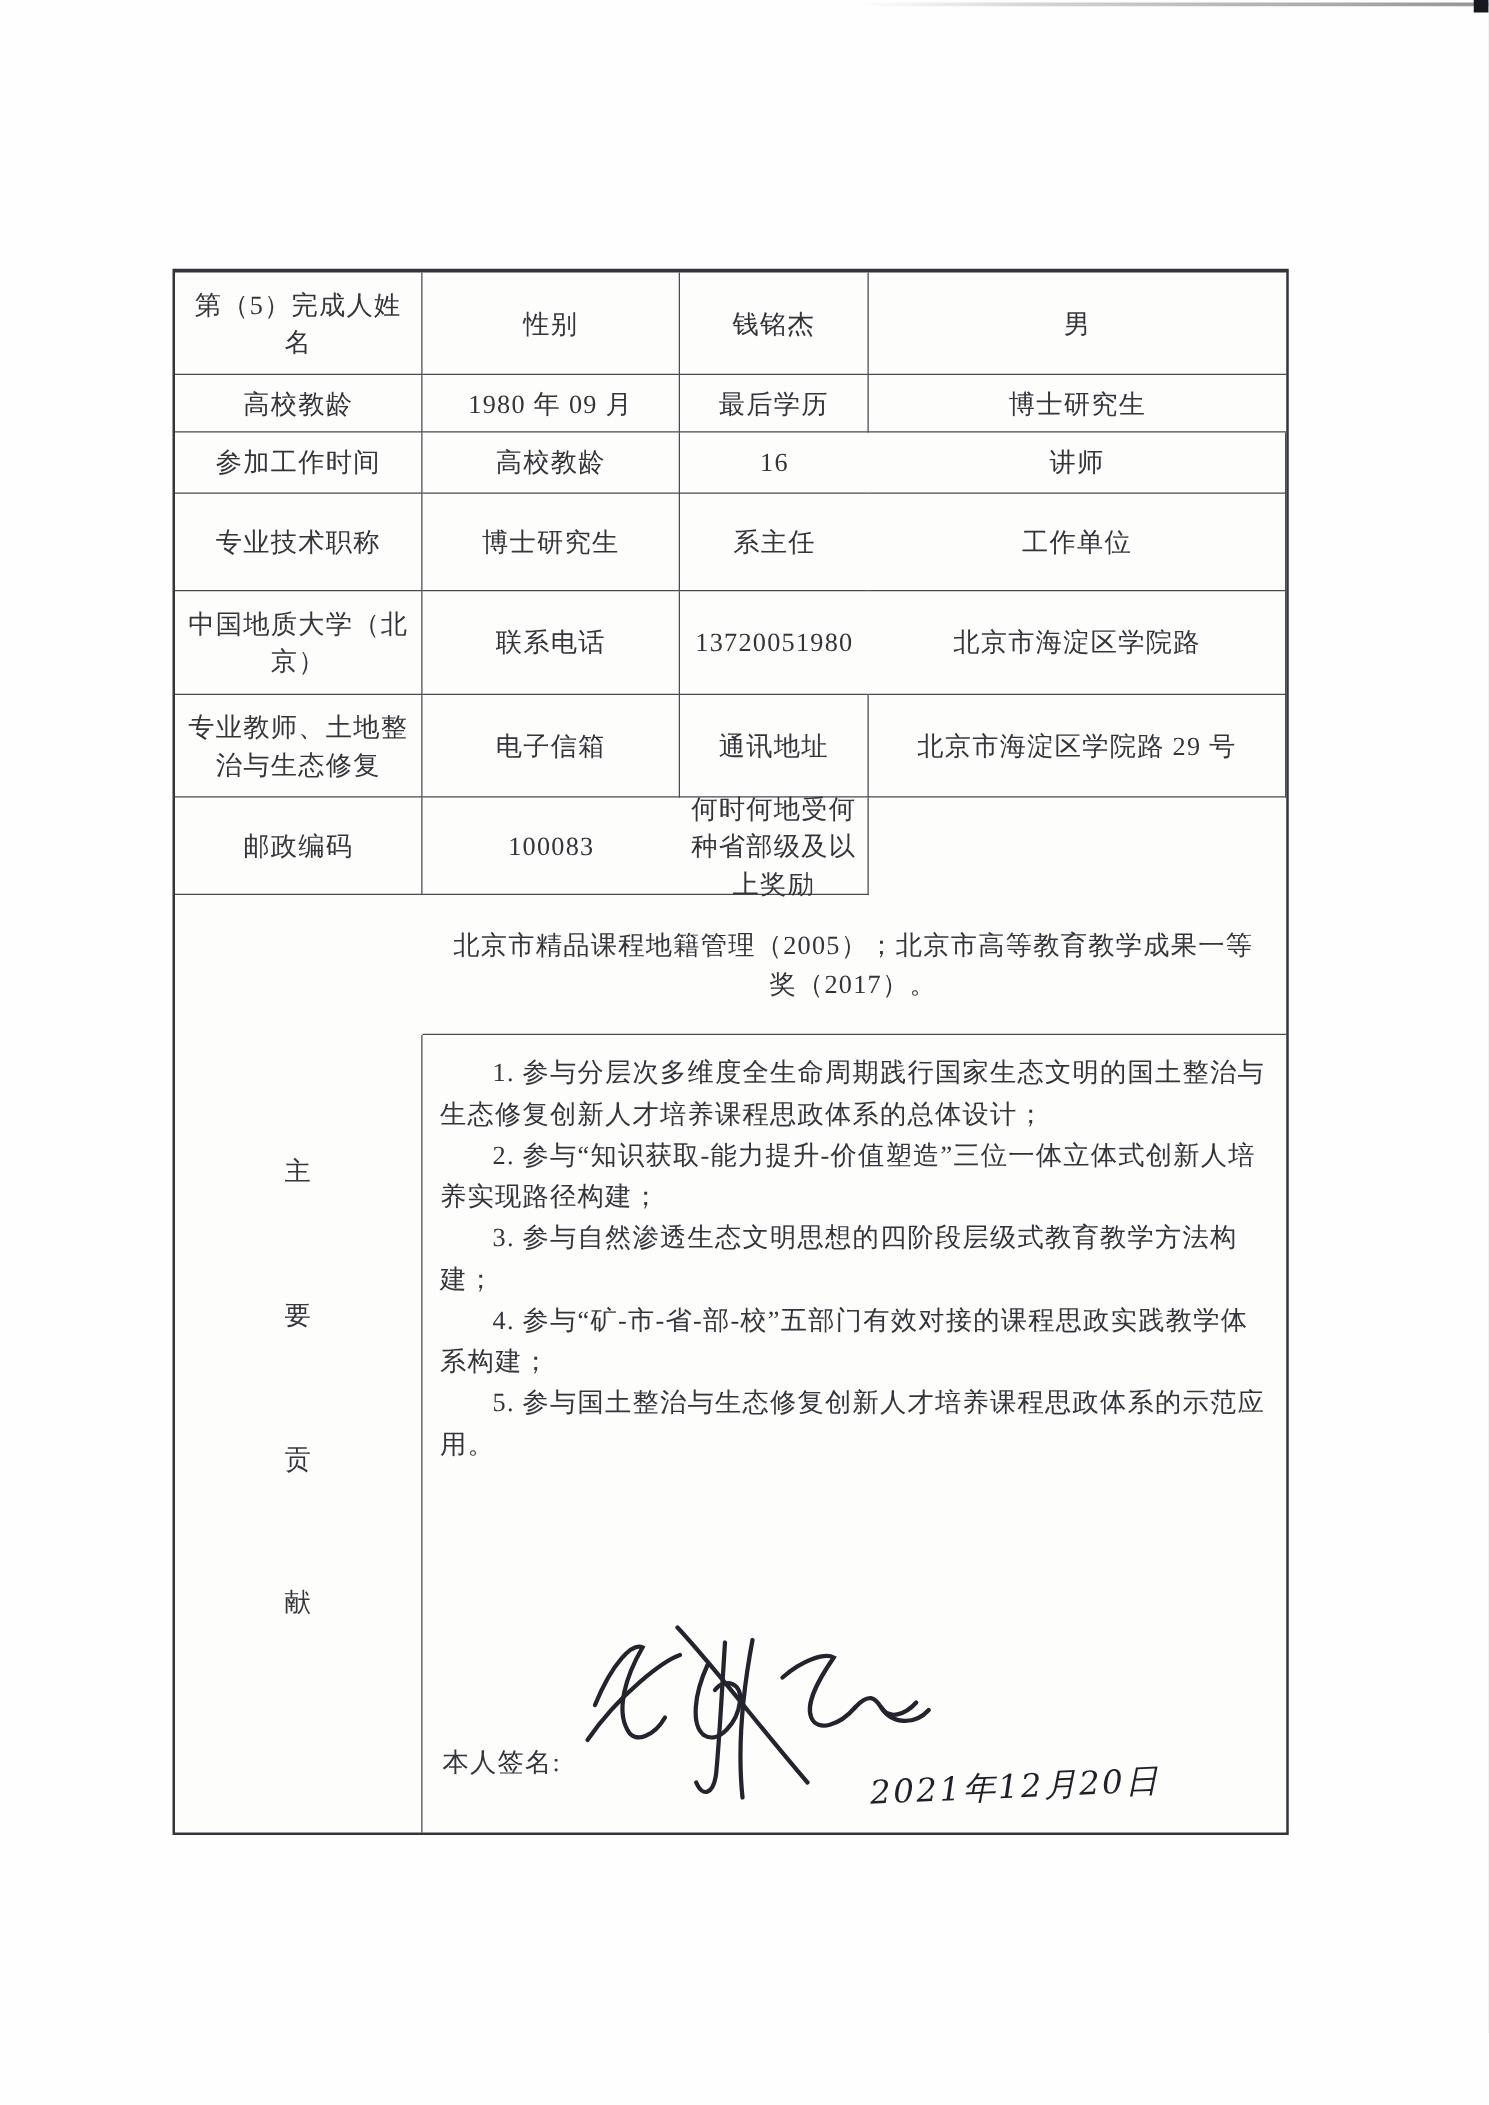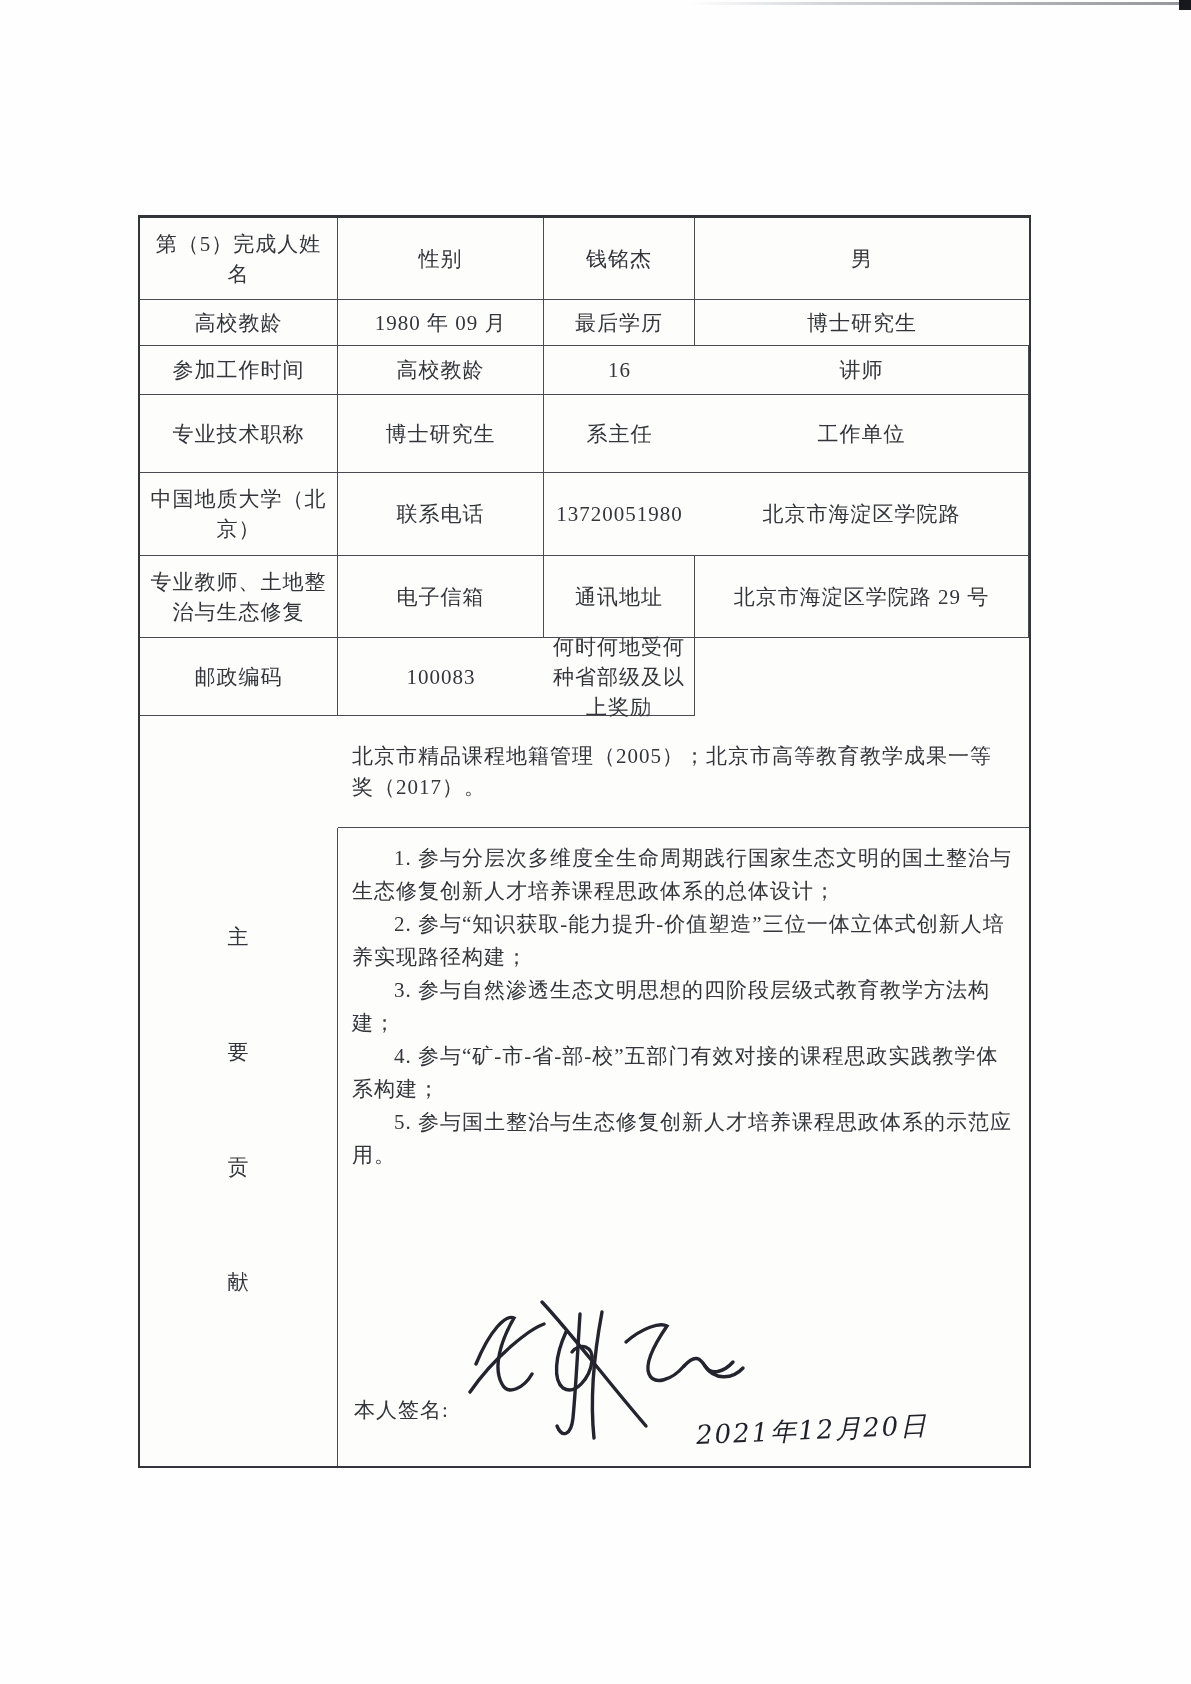--- a/index.html
+++ b/index.html
@@ -37,21 +37,21 @@
     display:flex;align-items:center;justify-content:center;
     text-align:center;
     font-size:21px;line-height:30px;
     padding:3px 8px;box-sizing:border-box;
     letter-spacing:1px;
   }
   .c-last{border-right:none;}
   .r-last{border-bottom:none;}
   .span-cell{grid-column:2 / 5;}
   .award-cell{
-    justify-content:flex-start;text-align:left;
+    justify-content:flex-start;text-align:center;
     padding:6px 16px 6px 14px;line-height:31px;
   }
   .contrib-label{
     flex-direction:column;justify-content:flex-start;
     padding-top:94px;padding-bottom:170px;
   }
   .contrib-label span{display:block;margin-bottom:85px;}
   .contrib-label span:last-child{margin-bottom:0;}
   .contrib-cell{
     position:relative;

